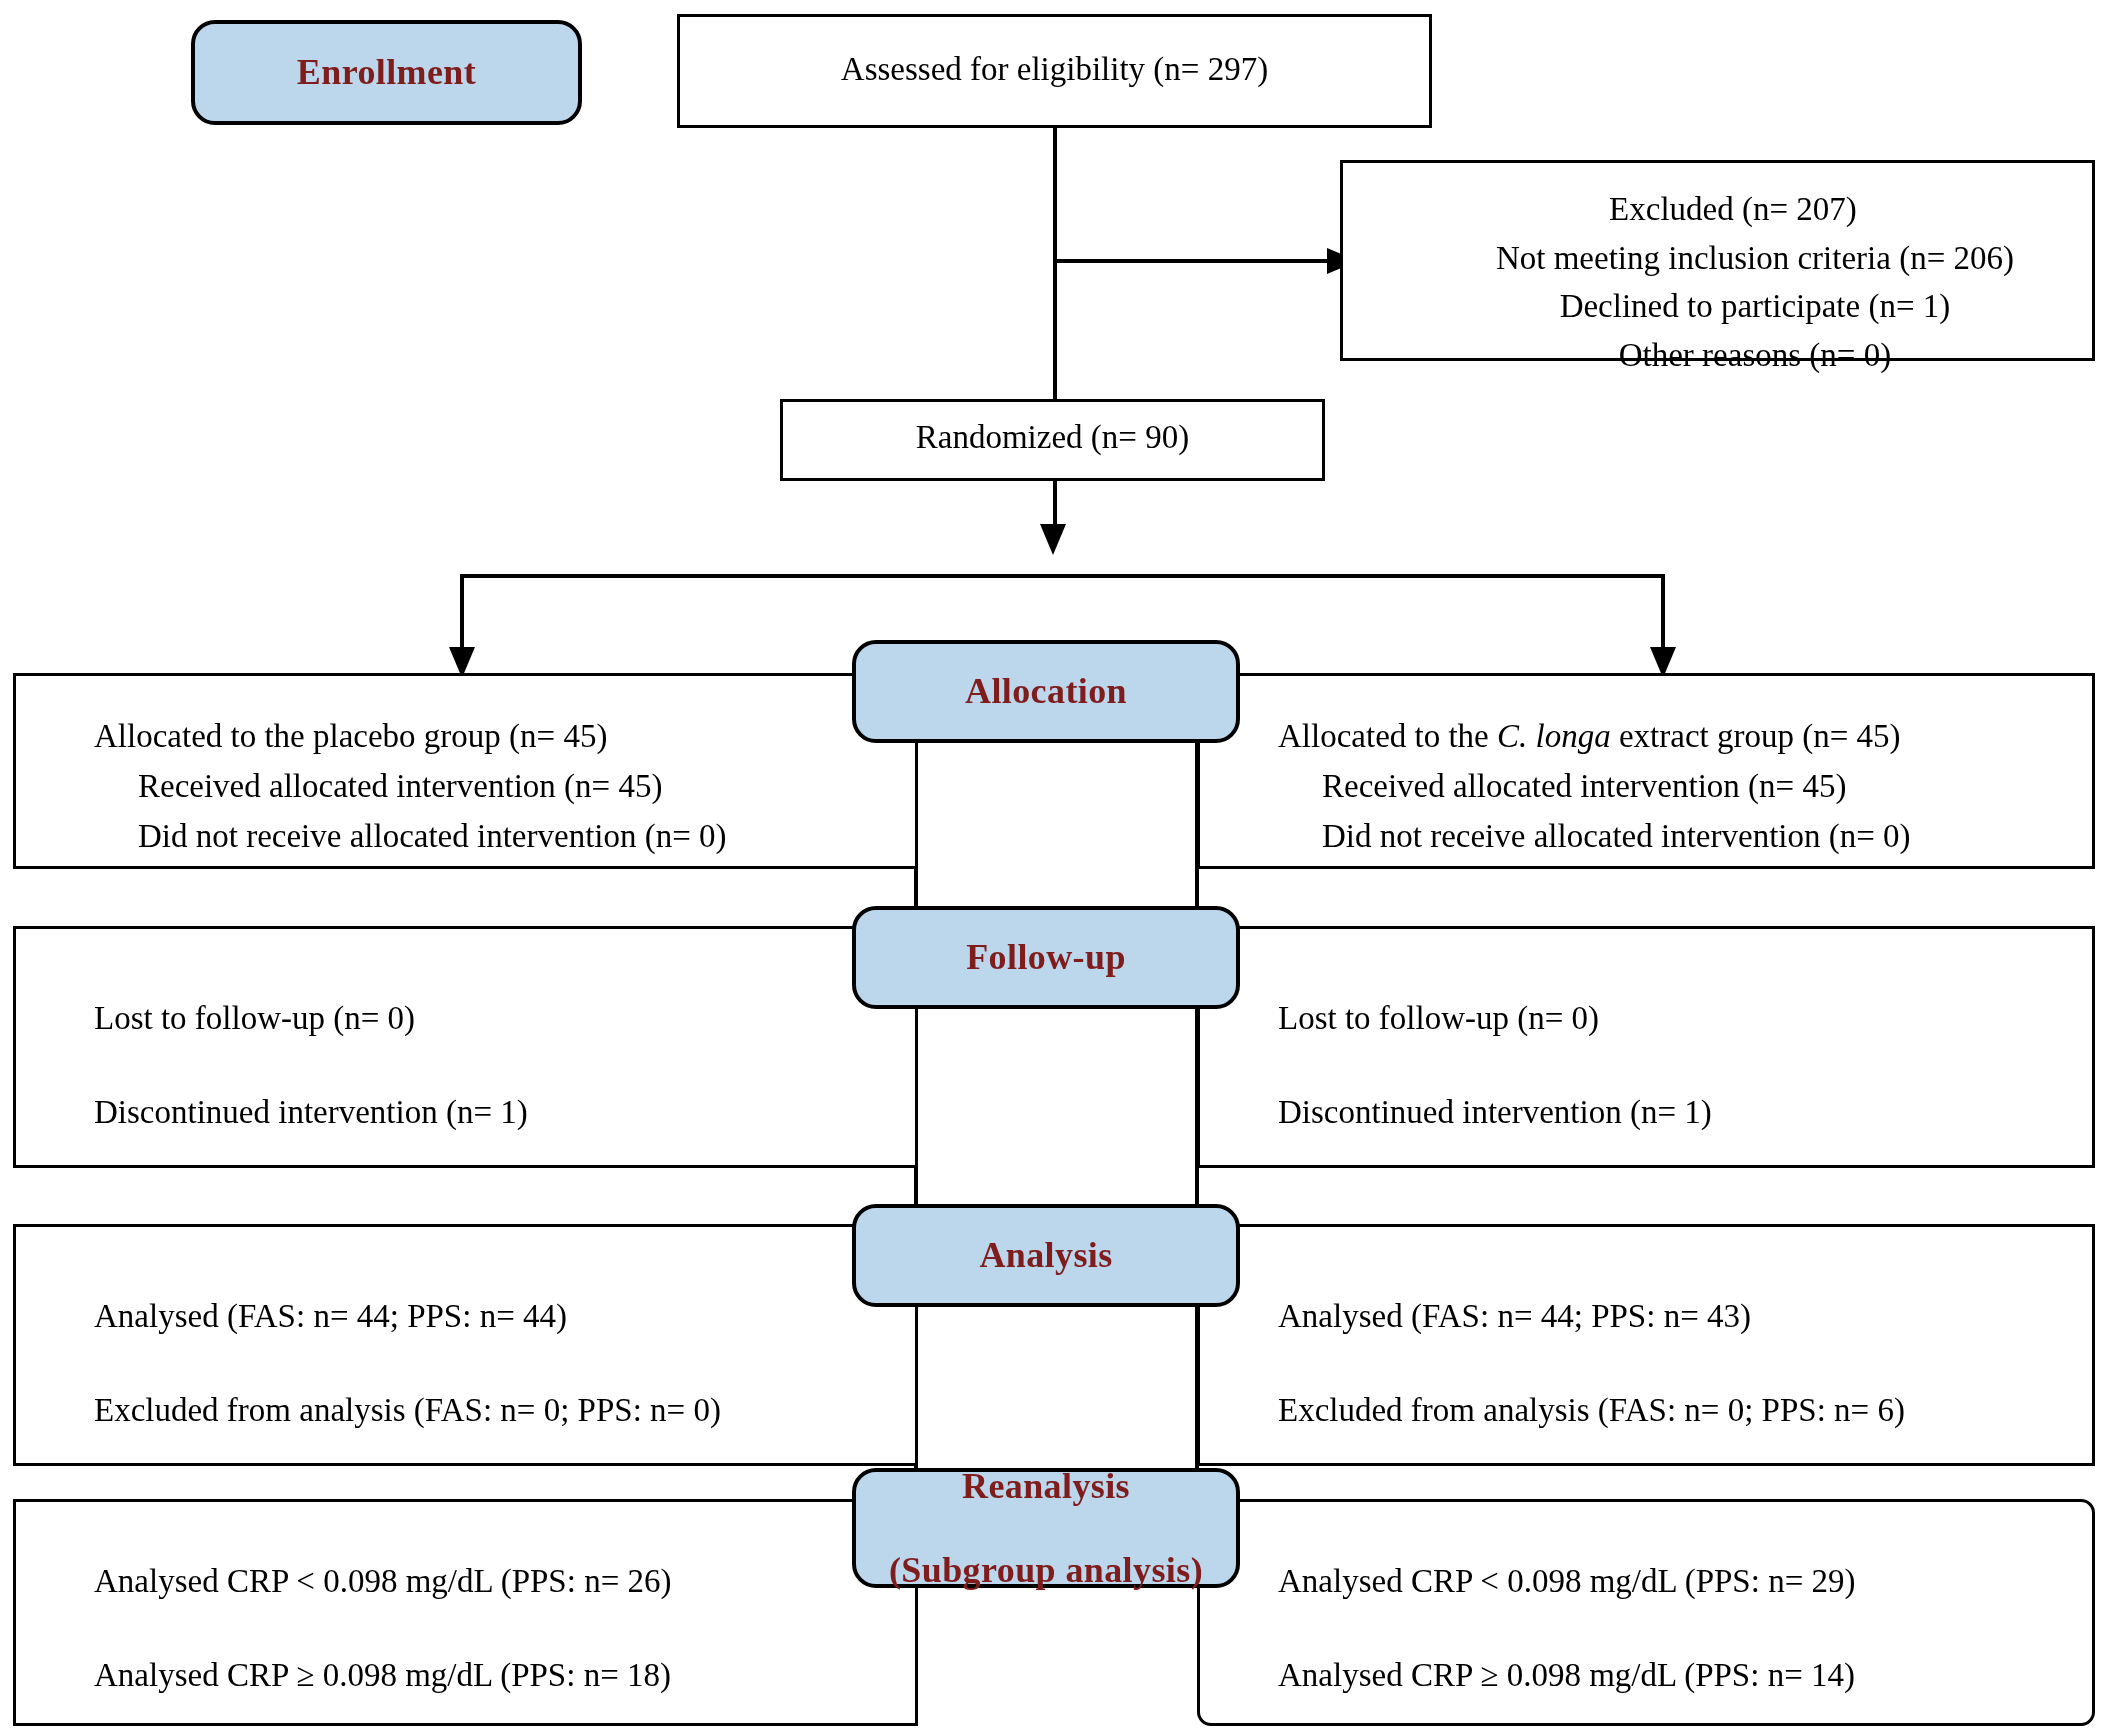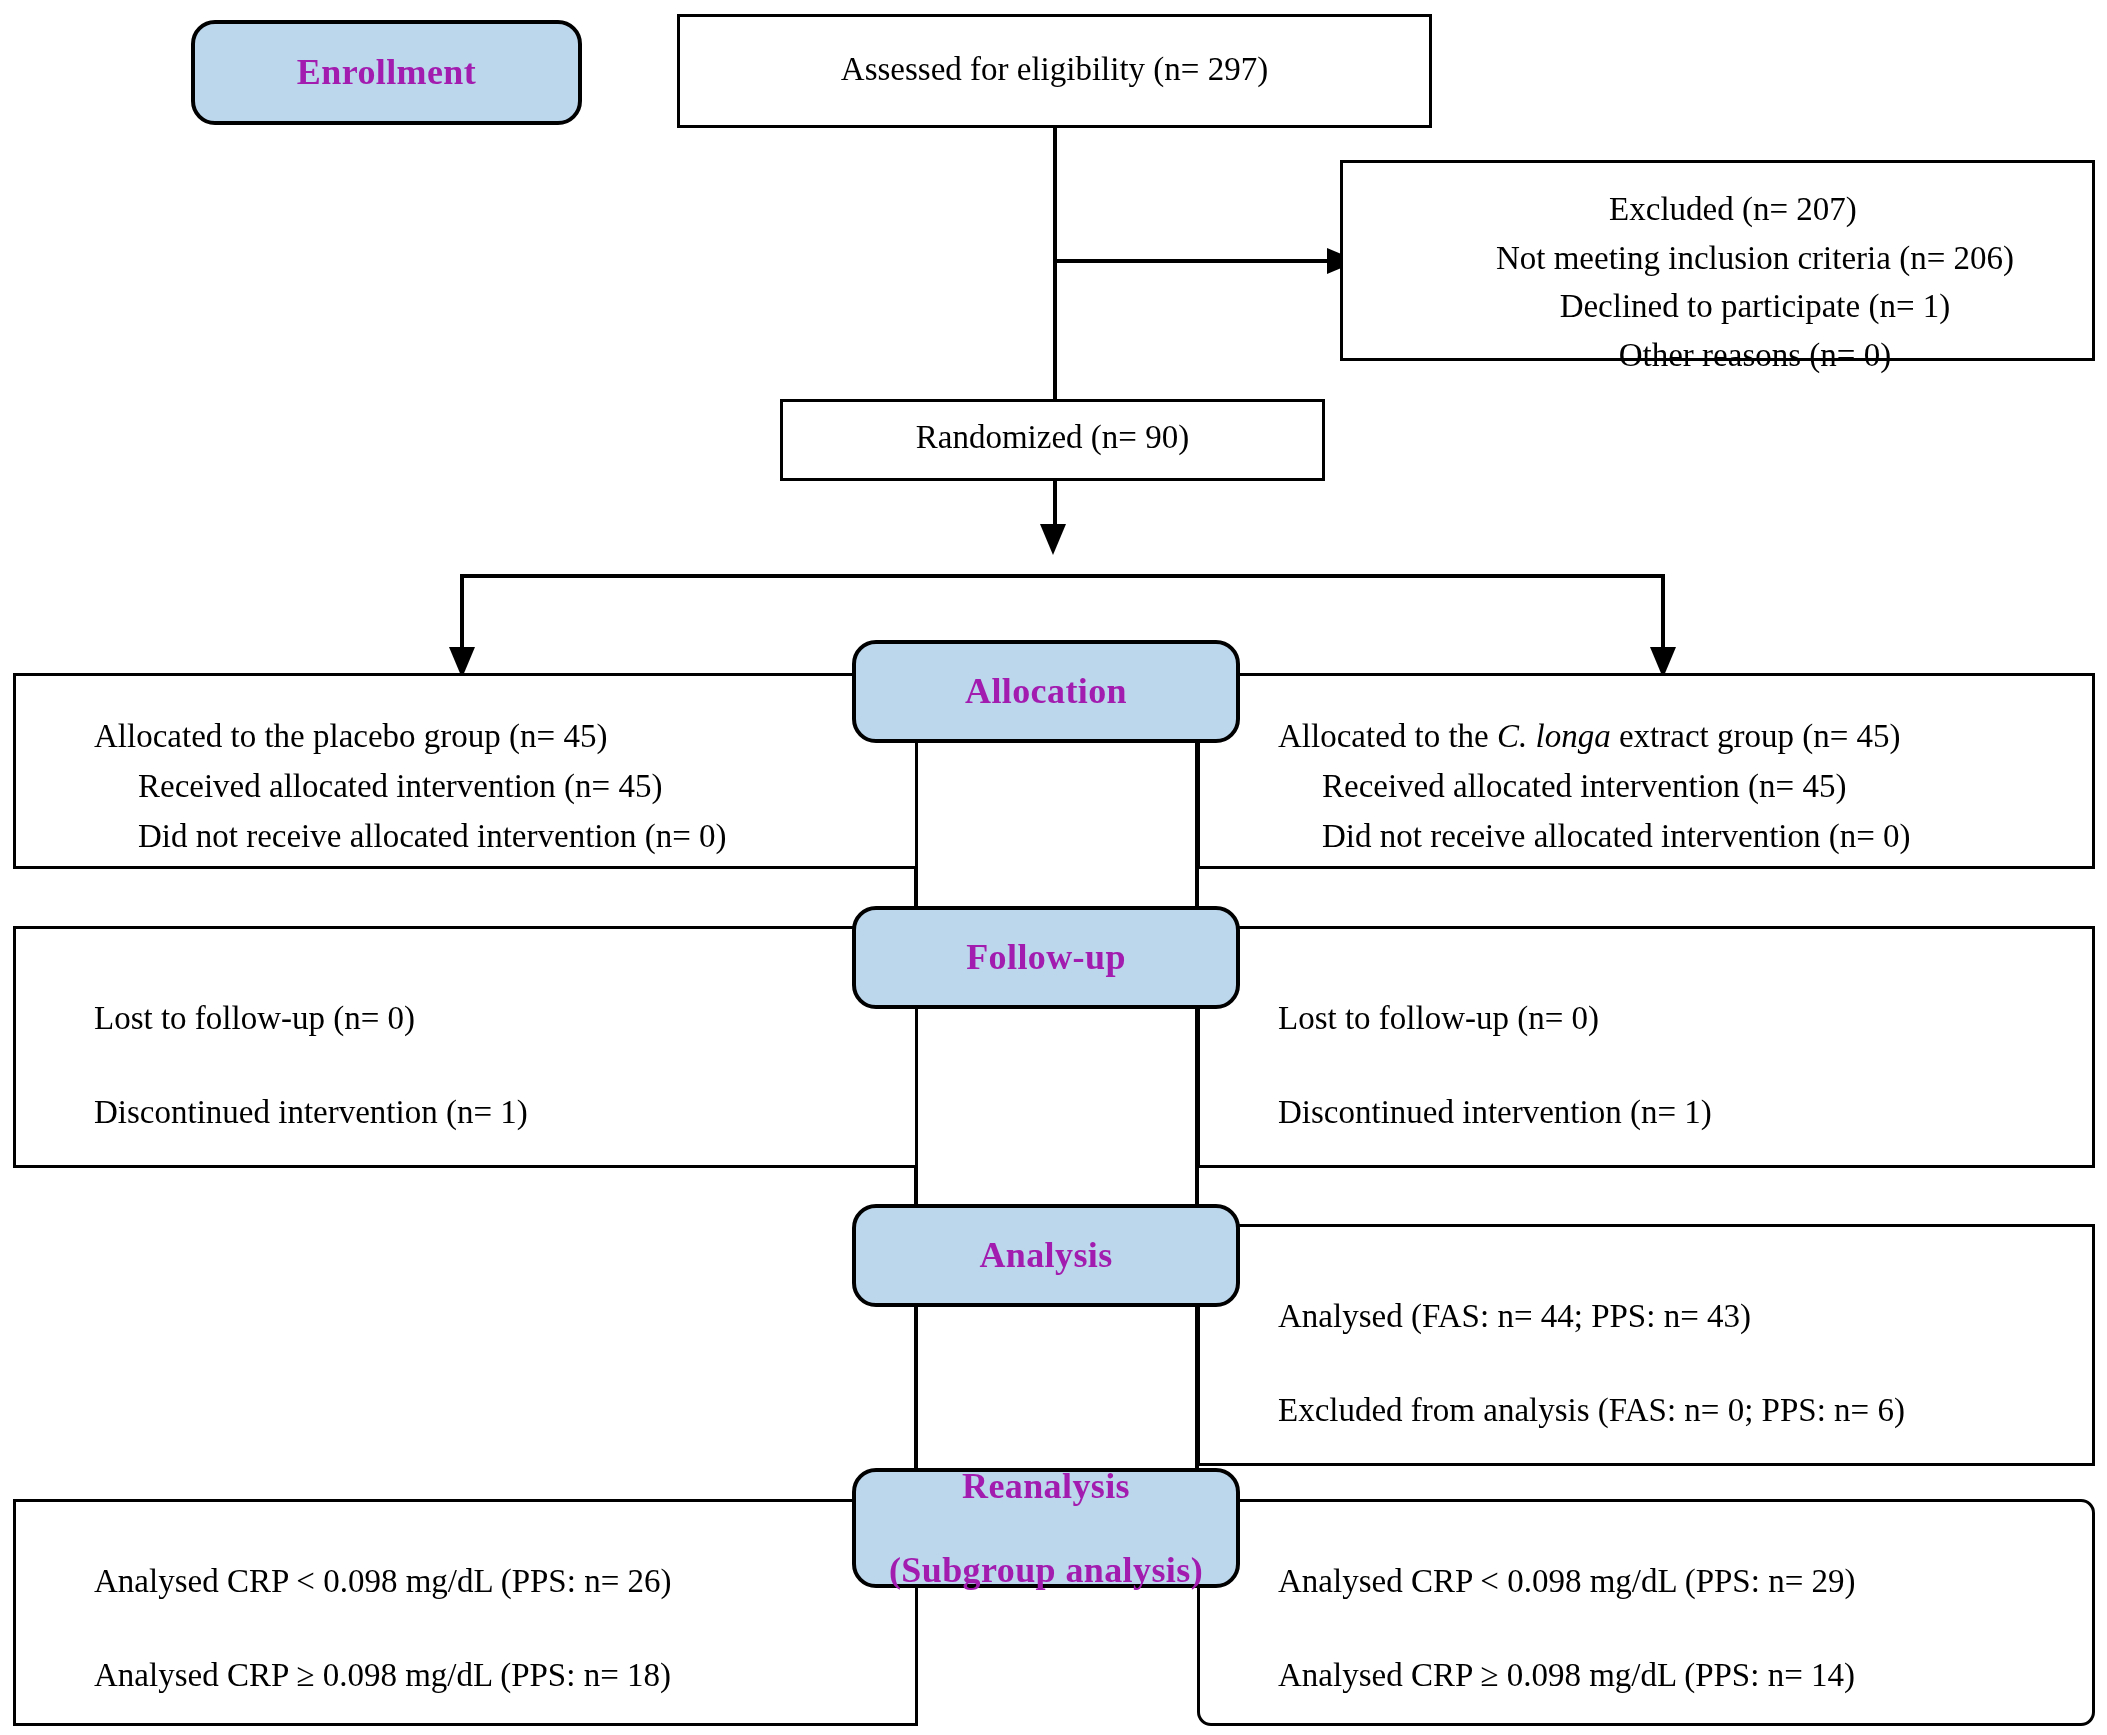--- a/index.html
+++ b/index.html
@@ -42,21 +42,21 @@
     display: flex;
     align-items: center;
     justify-content: center;
     text-align: center;
   }
   .bluebox .blabel {
     font-weight: bold;
     font-size: 36px;
     line-height: 1.12;
     letter-spacing: 0.4px;
-    color: #a21caf;
+    color: #7f1d1d;
   }
 
   
   .vline {
     position: absolute;
     width: 3.6px;
     background: #000000;
     z-index: 1;
   }
   .hline {
@@ -166,20 +166,26 @@
     </div>
   </div>
 
   <div class="bluebox" style="left:852px; top:906px; width:388px; height:103px;">
     <span class="blabel">Follow-up</span>
   </div>
 
   <div class="vline" style="left:914px; top:1009px; height:214px;"></div>
   <div class="vline" style="left:1195px; top:1009px; height:214px;"></div>
 
+  <div class="wbox" style="left:13px; top:1224px; width:905px; height:242px;">
+    <div style="position:absolute; left:78px; right:7.1px; top:73px;">
+      <div class="txt">Analysed (FAS: n= 44; PPS: n= 44)</div>
+      <div class="txt" style="margin-top:61px;">Excluded from analysis (FAS: n= 0; PPS: n= 0)</div>
+    </div>
+  </div>
 
   <div class="wbox" style="left:1197px; top:1224px; width:898px; height:242px;">
     <div style="position:absolute; left:78px; right:7.1px; top:73px;">
       <div class="txt">Analysed (FAS: n= 44; PPS: n= 43)</div>
       <div class="txt" style="margin-top:61px;">Excluded from analysis (FAS: n= 0; PPS: n= 6)</div>
     </div>
   </div>
 
   <div class="bluebox" style="left:852px; top:1204px; width:388px; height:103px;">
     <span class="blabel">Analysis</span>

